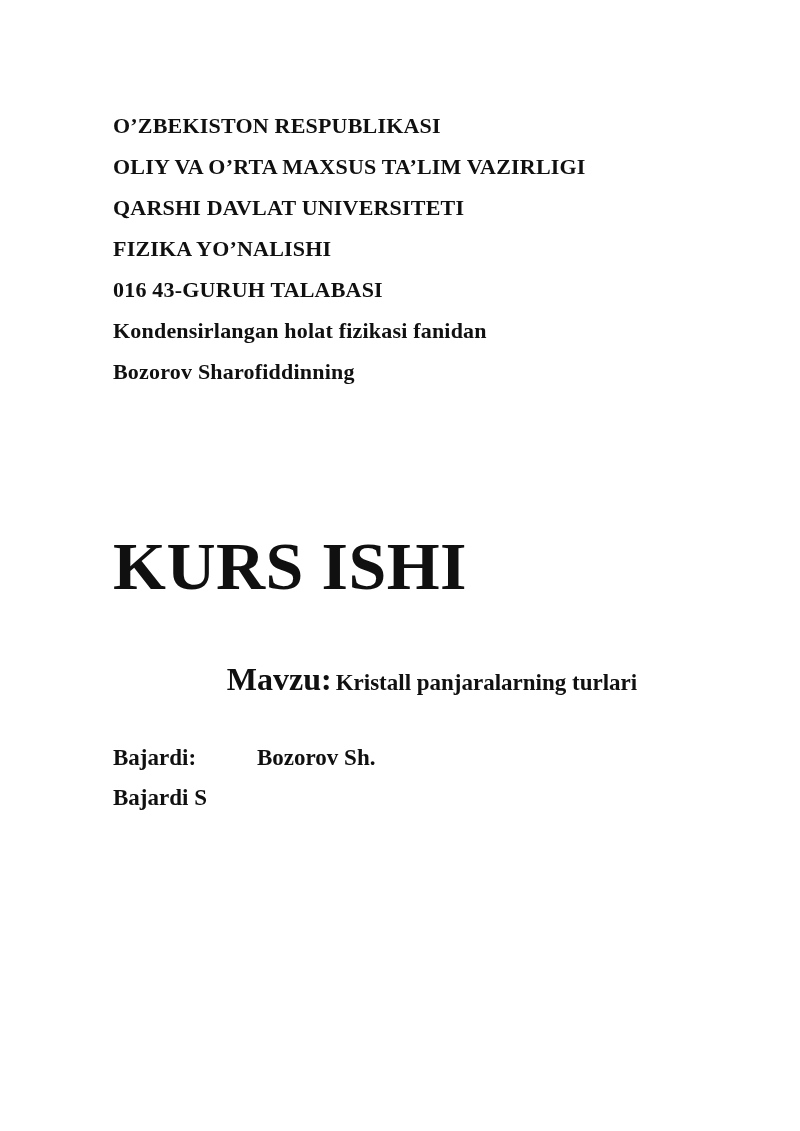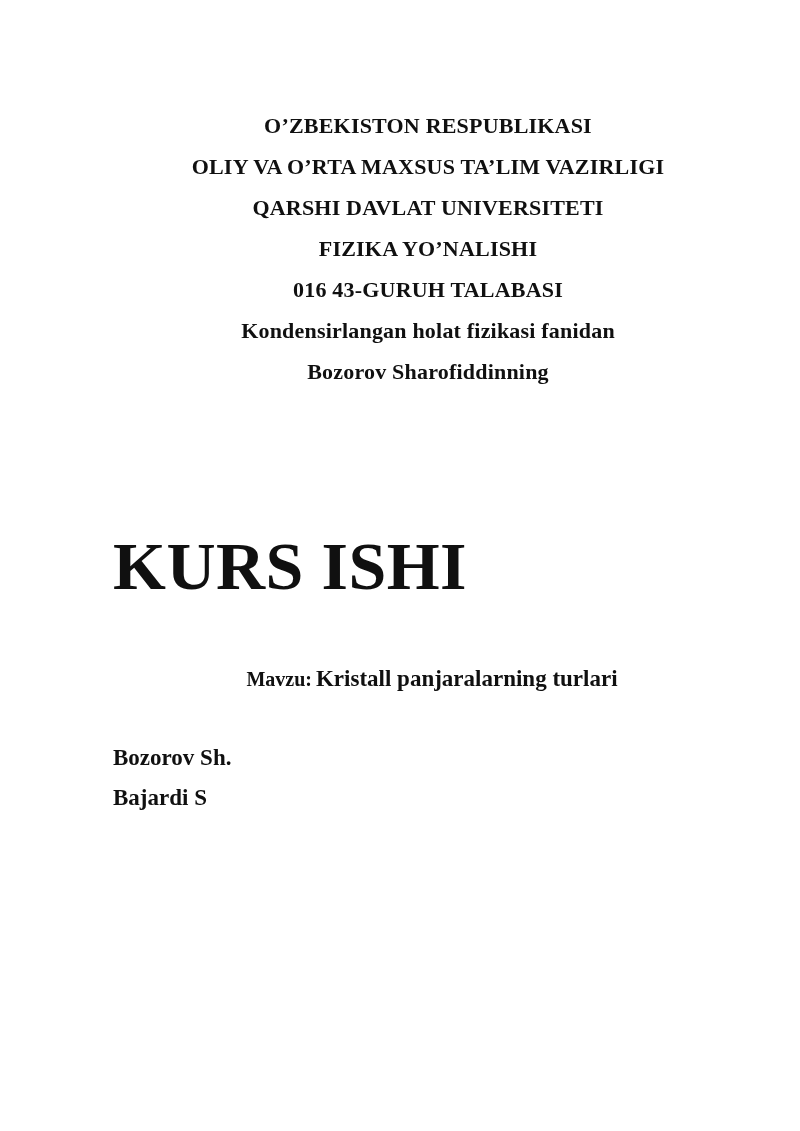--- a/index.html
+++ b/index.html
@@ -16,21 +16,20 @@
     font-family: "Liberation Serif", "DejaVu Serif", serif;
     font-weight: 700;
     overflow: hidden;
   }
   
   .header-block {
     position: absolute;
     top: 105px;
     left: 113px;
     right: 57px;
-    text-align: center;
     font-size: 22px;
     line-height: 41px;
     letter-spacing: 0.2px;
   }
   .header-line {
     white-space: nowrap;
   }
   .main-title {
     position: absolute;
     top: 529px;
@@ -45,21 +44,21 @@
   .topic-line {
     position: absolute;
     top: 662px;
     left: 113px;
     right: 57px;
     text-align: center;
     line-height: 34px;
     white-space: nowrap;
   }
   .topic-label {
-    font-size: 20px;
+    font-size: 32px;
     margin-left: 8px;
   }
   .topic-value {
     font-size: 23px;
   }
   .credits-block {
     position: absolute;
     top: 738px;
     left: 113px;
     font-size: 23px;
@@ -94,20 +93,21 @@
 
   <div class="main-title">KURS ISHI</div>
 
   <div class="topic-line">
     <span class="topic-label">Mavzu:</span>
     <span class="topic-value">Kristall panjaralarning turlari</span>
   </div>
 
   <div class="credits-block">
     <div class="credit-row">
+      <span class="credit-label">Bajardi:</span>
       <span class="credit-value">Bozorov Sh.</span>
     </div>
     <div class="credit-row">
       <span class="credit-value">Bajardi S</span>
     </div>
   </div>
 
 </div>
 
 </body></html>

